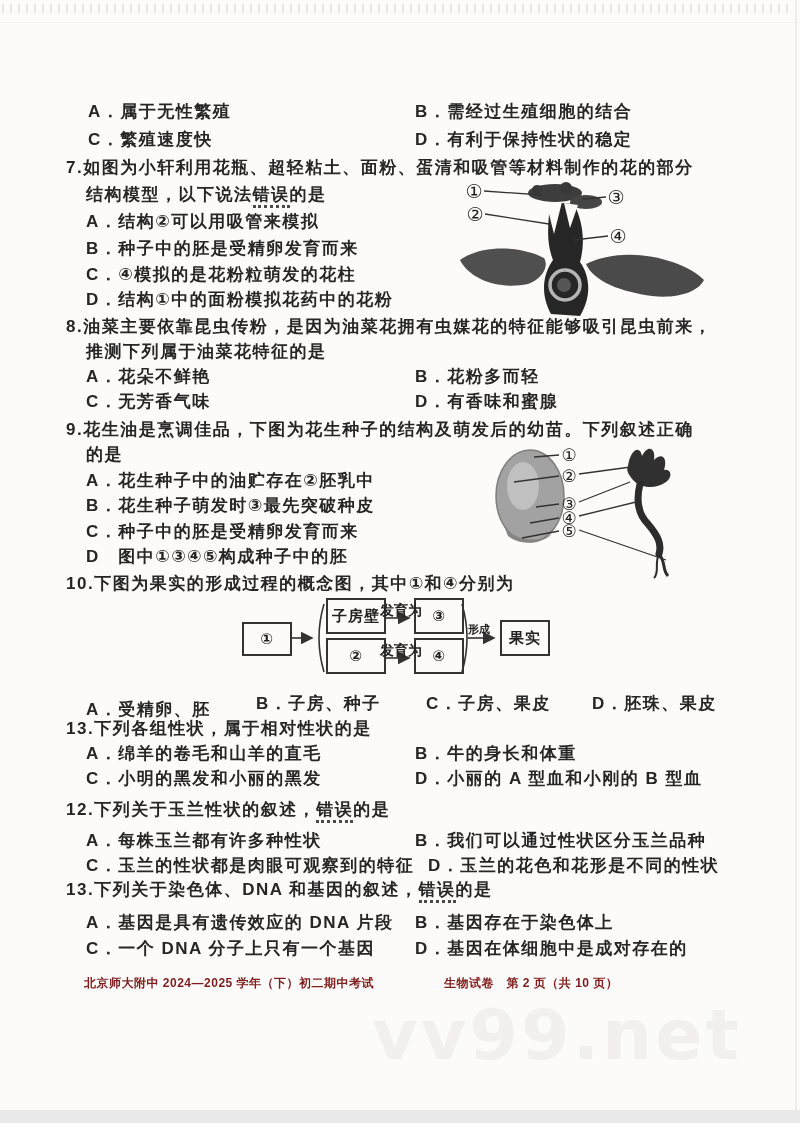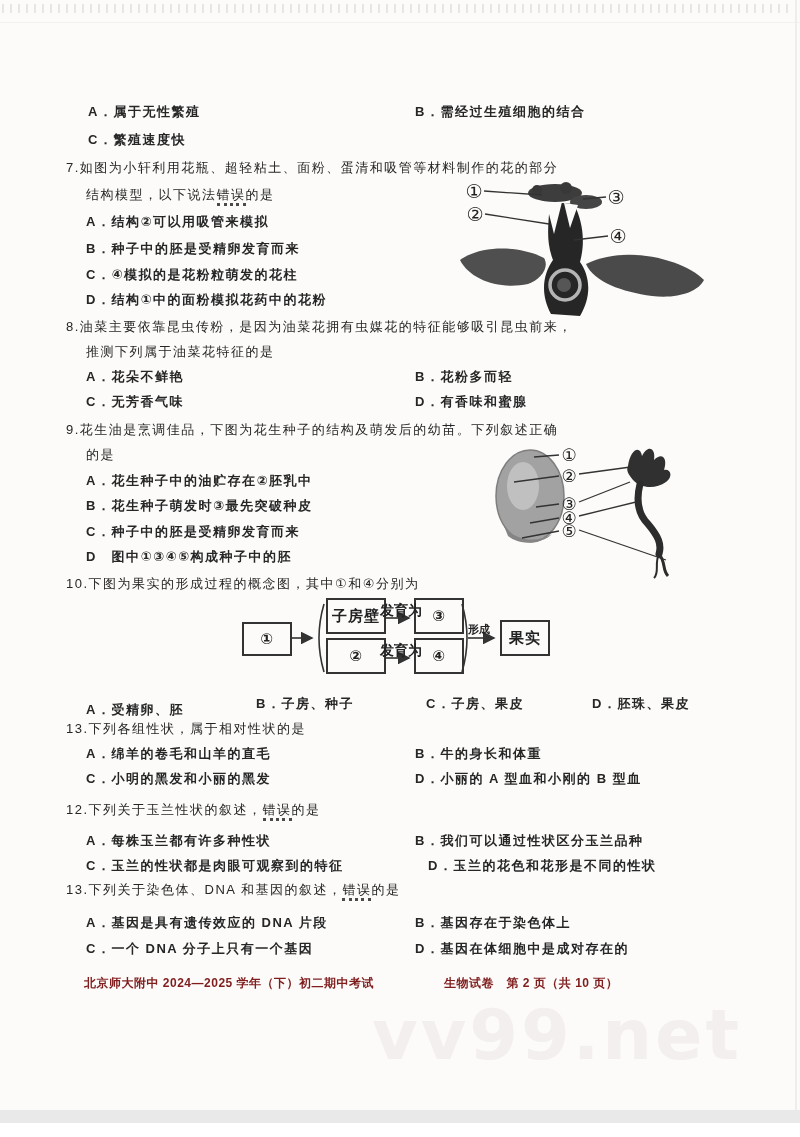--- a/index.html
+++ b/index.html
@@ -1,20 +1,20 @@
 <!DOCTYPE html>
 <html><head>
 <meta charset="utf-8">
 <style>
   html,body{margin:0;padding:0;background:#ffffff;}
   .page{position:relative;width:800px;height:1137px;background:#fcfbfa;overflow:hidden;
         font-family:"Liberation Sans","DejaVu Sans",sans-serif;color:#242424;}
-  .line{position:absolute;white-space:nowrap;font-size:13px;line-height:22px;
+  .line{position:absolute;white-space:nowrap;font-size:17px;line-height:22px;
         font-weight:700;letter-spacing:1.5px;color:#262626;}
-  .stem{font-weight:400;}
+  .stem{font-weight:700;}
   .emph{border-bottom:3px dotted #4a4a4a;padding-bottom:1px;text-align:right;}
   .perf{position:absolute;left:2px;top:4px;width:792px;height:9px;
         background:repeating-linear-gradient(90deg,#e6e6e6 0 2px,transparent 2px 8px);}
   .hairline{position:absolute;left:0;top:22px;width:800px;height:1px;background:#f1f1f1;}
   .edge-right{position:absolute;left:795px;top:0;width:2px;height:1112px;background:#ededed;}
   .band{position:absolute;left:0;top:1110px;width:800px;height:13px;background:#e9e9e9;}
   .below-band{position:absolute;left:0;top:1123px;width:800px;height:14px;background:#ffffff;}
   .footer{font-size:12px;font-weight:700;letter-spacing:0.5px;color:#7f1d1d;}
   .watermark{position:absolute;left:372px;top:994px;font-family:"DejaVu Sans",sans-serif;
         font-size:70px;font-weight:800;letter-spacing:3px;color:#f3efee;}
@@ -29,20 +29,21 @@
 
 <div class="page">
 
   <div class="perf"></div>
   <div class="hairline"></div>
   <div class="edge-right"></div>
 
   <div class="line" style="left:88px;top:101px">A．属于无性繁殖</div>
   <div class="line" style="left:415px;top:101px">B．需经过生殖细胞的结合</div>
   <div class="line" style="left:88px;top:129px">C．繁殖速度快</div>
+  <div class="line" style="left:415px;top:129px">D．有利于保持性状的稳定</div>
 
   <div class="line stem" style="left:66px;top:157px">7.如图为小轩利用花瓶、超轻粘土、面粉、蛋清和吸管等材料制作的花的部分</div>
   <div class="line stem" style="left:86px;top:184px"><span>结构模型，以下说法</span><span class="emph">错误</span><span>的是</span></div>
   <div class="line" style="left:86px;top:211px">A．结构②可以用吸管来模拟</div>
   <div class="line" style="left:86px;top:238px">B．种子中的胚是受精卵发育而来</div>
   <div class="line" style="left:86px;top:264px">C．④模拟的是花粉粒萌发的花柱</div>
   <div class="line" style="left:86px;top:289px">D．结构①中的面粉模拟花药中的花粉</div>
 
   <div class="fig" style="left:452px;top:182px;width:262px;height:140px">
     <svg width="262" height="140" viewBox="0 0 262 140">

